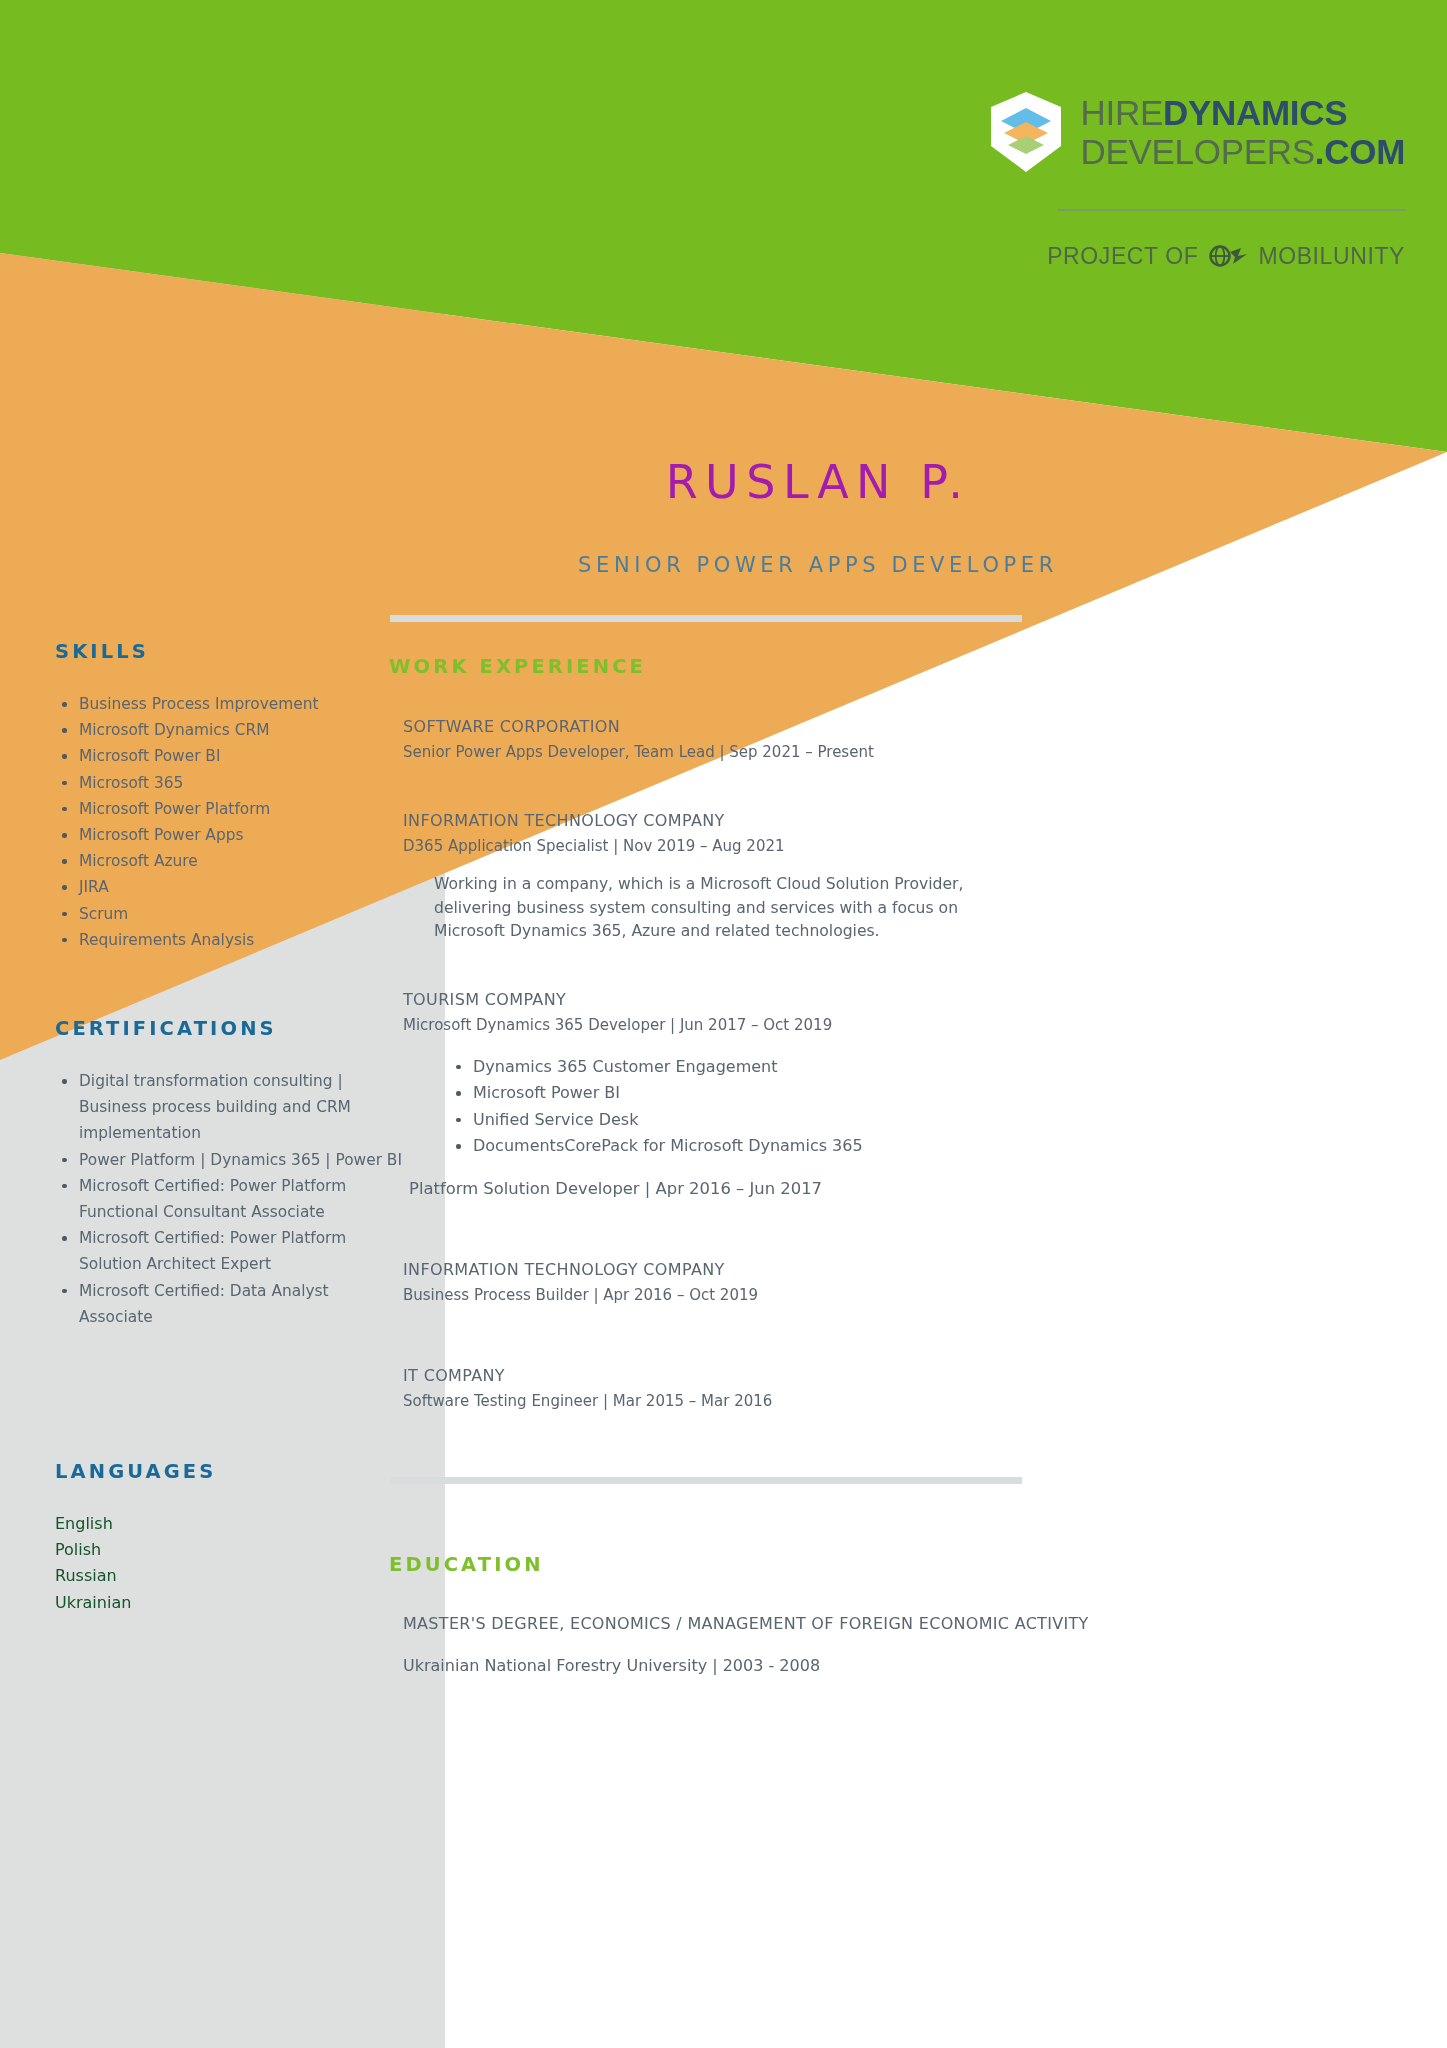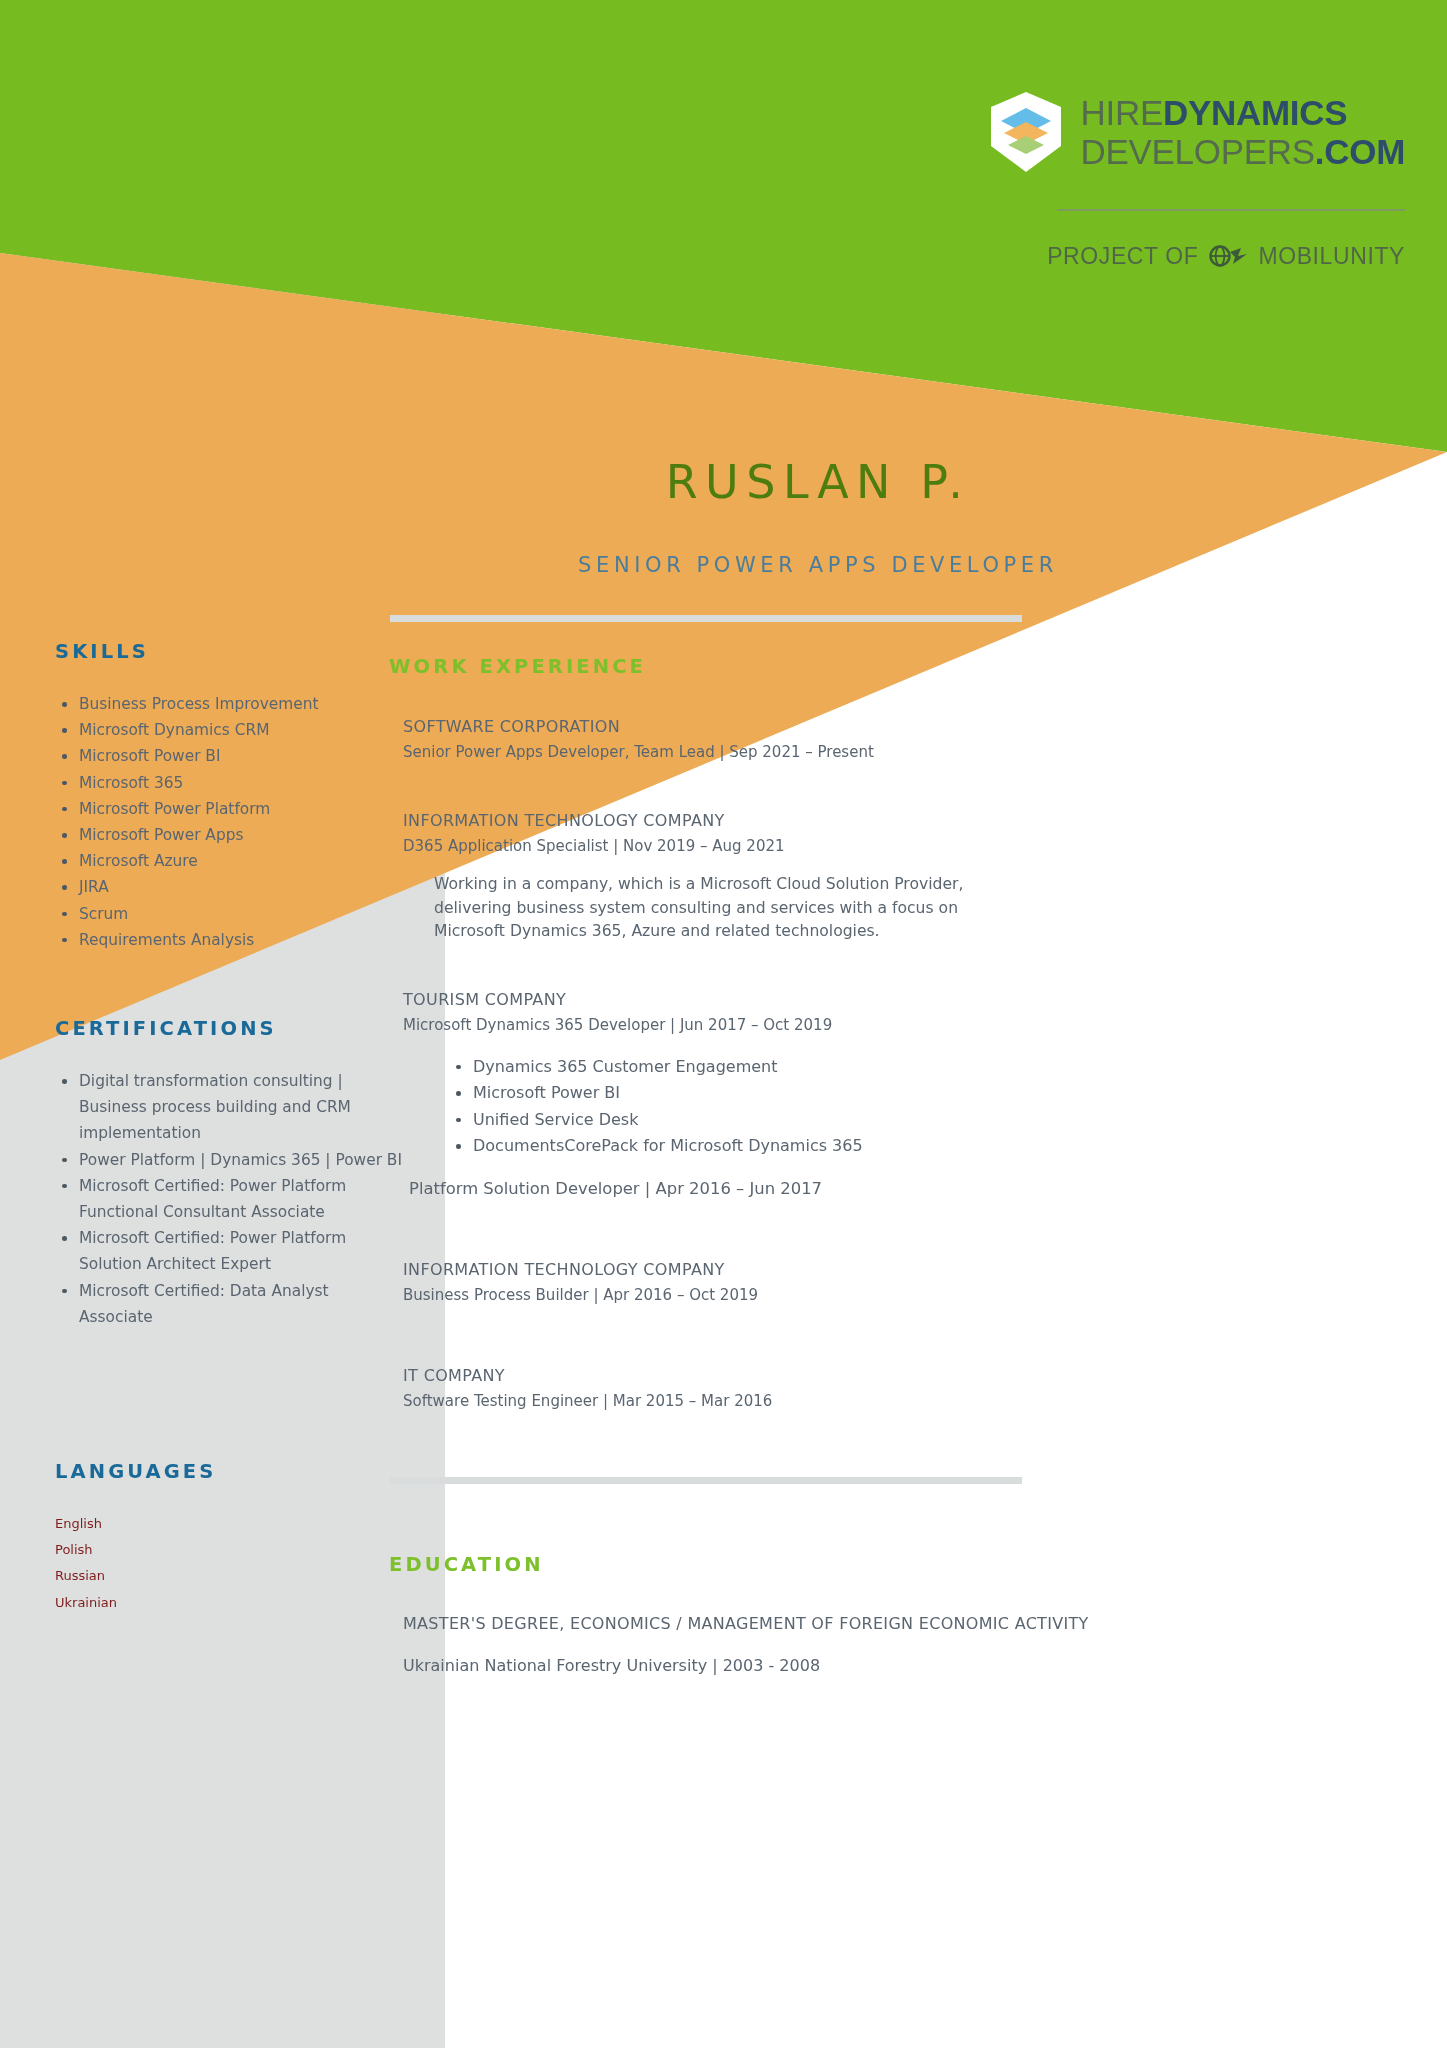--- a/index.html
+++ b/index.html
@@ -46,36 +46,36 @@
     position:absolute; left:7px; top:11px;
     width:4.5px; height:4.5px; border-radius:50%;
     background:#4c5862;
   }
 
   .block-gap-cert { margin-top:64px; }
   .block-gap-lang { margin-top:130px; }
 
   .plain-list { list-style:none; }
   .plain-list li {
-    font-size:13px;
+    font-size:16px;
     line-height:26.2px;
-    color:#7f1d1d;
+    color:#14532d;
   }
 
   
   .main {
     position:absolute; left:445px; top:0;
     width:1002px; height:2048px;
     z-index:1;
   }
 
   .name {
     position:absolute; left:-42px; top:455px; width:830px;
     text-align:center;
-    color:#4d7c0f;
+    color:#a21caf;
     font-size:46px;
     font-weight:400;
     letter-spacing:7.5px;
   }
   .role {
     position:absolute; left:-42px; top:553px; width:830px;
     text-align:center;
     color:#4a7d9c;
     font-size:21px;
     font-weight:400;

